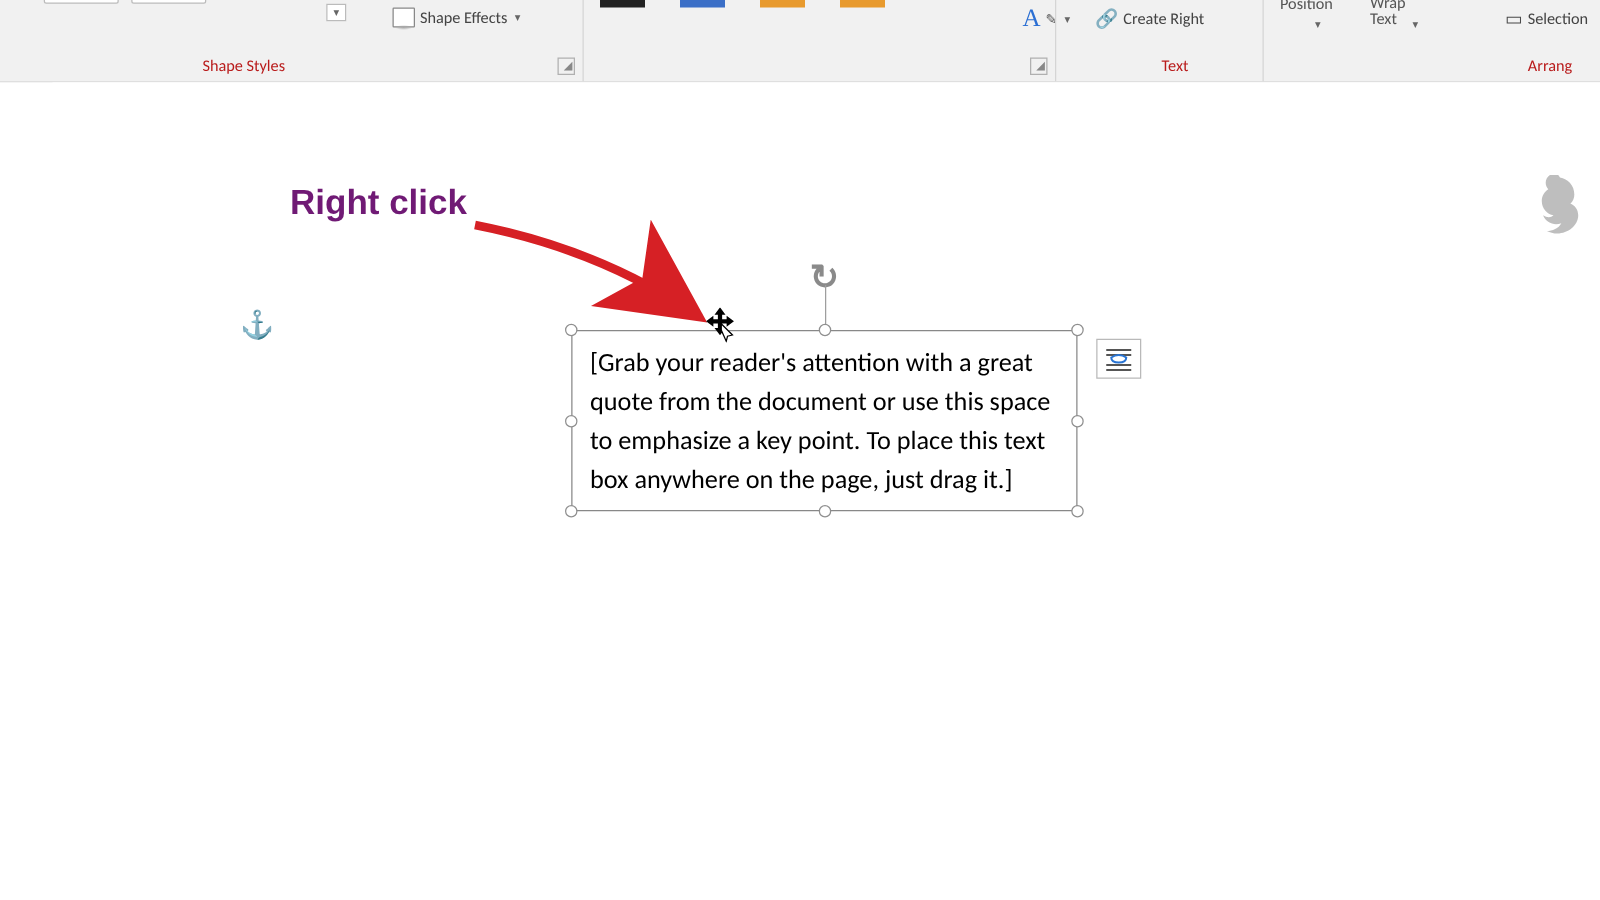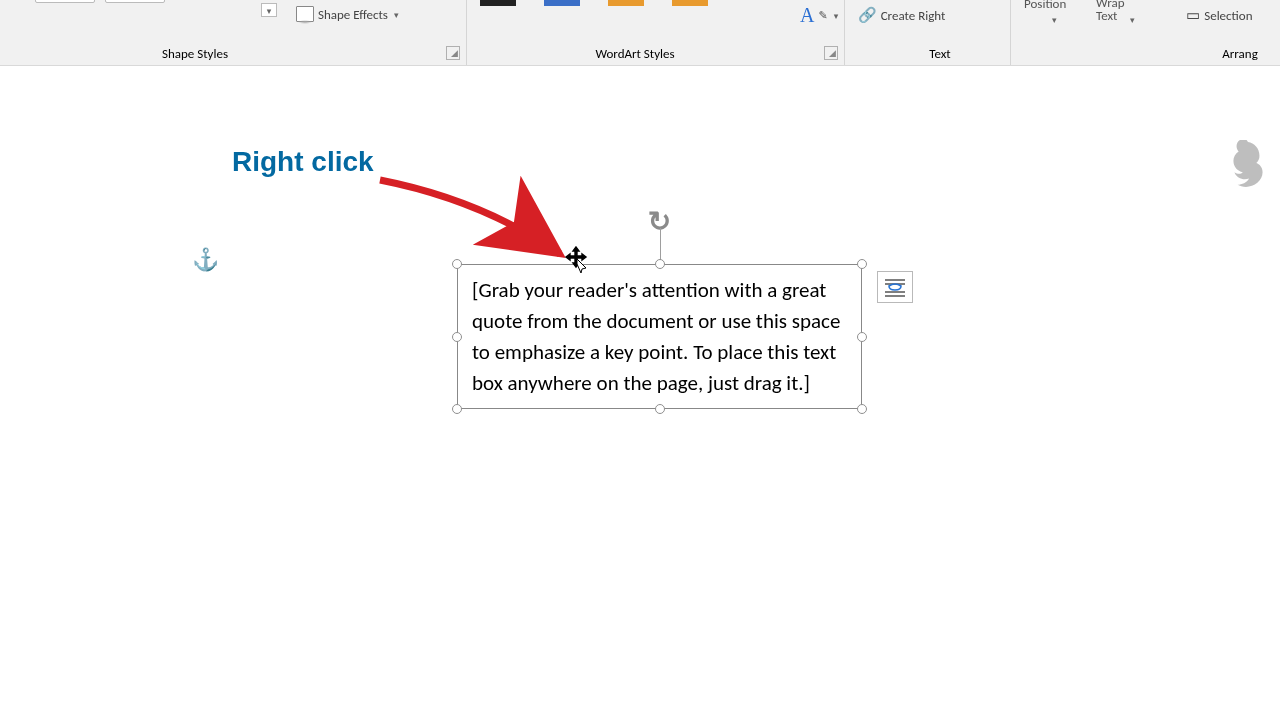--- a/index.html
+++ b/index.html
@@ -12,23 +12,23 @@
   }
   
   .ribbon {
     height: 66px;
     background: #f1f1f1;
     border-bottom: 1px solid #d9d9d9;
     position: relative;
     font-size: 13px;
     color: #444;
   }
-  .rib-item { position: absolute; display:flex; align-items:center; gap:4px; }
+  .rib-item { position: absolute; display:flex; align-items:center; gap:4px;margin-left:18px; }
   .rib-label { color:#444; }
-  .group-name { position:absolute; bottom:4px; font-size:13px; color:#000000; text-align:center; }
+  .group-name { position:absolute; bottom:4px; font-size:13px; color:#b91c1c; text-align:center; }
   .group-sep { position:absolute; top:0; bottom:0; width:1px; background:#d5d5d5; }
   .dialog-launcher {
     position:absolute; bottom:5px; width:14px; height:14px;
     border:1px solid #b0b0b0; font-size:9px; color:#888;
     display:flex; align-items:flex-end; justify-content:flex-end; padding:1px;
   }
   .drop-caret { font-size:9px; color:#666; padding-left:2px; }
   .top-cut-label { position:absolute; top:-4px; font-size:13px; color:#555; }
   .hid-box { position:absolute; top:-11px; width:60px; height:14px;
              border:1px solid #bbb; border-radius:2px; background:#fff; }
@@ -70,21 +70,21 @@
   .layout-btn {
     position:absolute; left:835px; top:205px; width:36px; height:32px;
     border:1px solid #b9b9b9; background:#fff;
     display:flex; align-items:center; justify-content:center;
   }
   .layout-btn svg { width:24px; height:20px; }
 
   
   .annot {
     position:absolute; left:190px; top:80px;
-    color:#0369a1; font-weight:700; font-size:28px;
+    color:#701a75; font-weight:700; font-size:28px;
     font-family: Arial, sans-serif;
   }
   .arrow { position:absolute; left:330px; top:104px; }
 
   
   .move-cursor { position:absolute; left:520px; top:180px; width:28px; height:28px; }
 
   
   .wm { position:absolute; right:10px; top:74px; width:44px; height:50px; opacity:.55; }
 
@@ -129,21 +129,20 @@
     <div class="gAswatch" style="border-bottom:6px solid #e89a2e;"></div>
     <div class="gAswatch" style="border-bottom:6px solid #e89a2e;"></div>
   </div>
 
   <div class="rib-item" style="left:800px;top:4px;">
     <span class="icon-letterA">A</span>
     <span class="icon-pen">✎</span>
     <span class="drop-caret">▾</span>
   </div>
 
-  <span class="group-name" style="left:510px;width:250px;">WordArt Styles</span>
   <span class="dialog-launcher" style="left:824px;">◢</span>
   <div class="group-sep" style="left:844px;"></div>
 
   <div class="rib-item" style="left:858px;top:6px;">
     <span class="link-icon">🔗</span>
     <span class="rib-label">Create Right</span>
   </div>
   <span class="group-name" style="left:880px;width:120px;">Text</span>
   <div class="group-sep" style="left:1010px;"></div>
 

